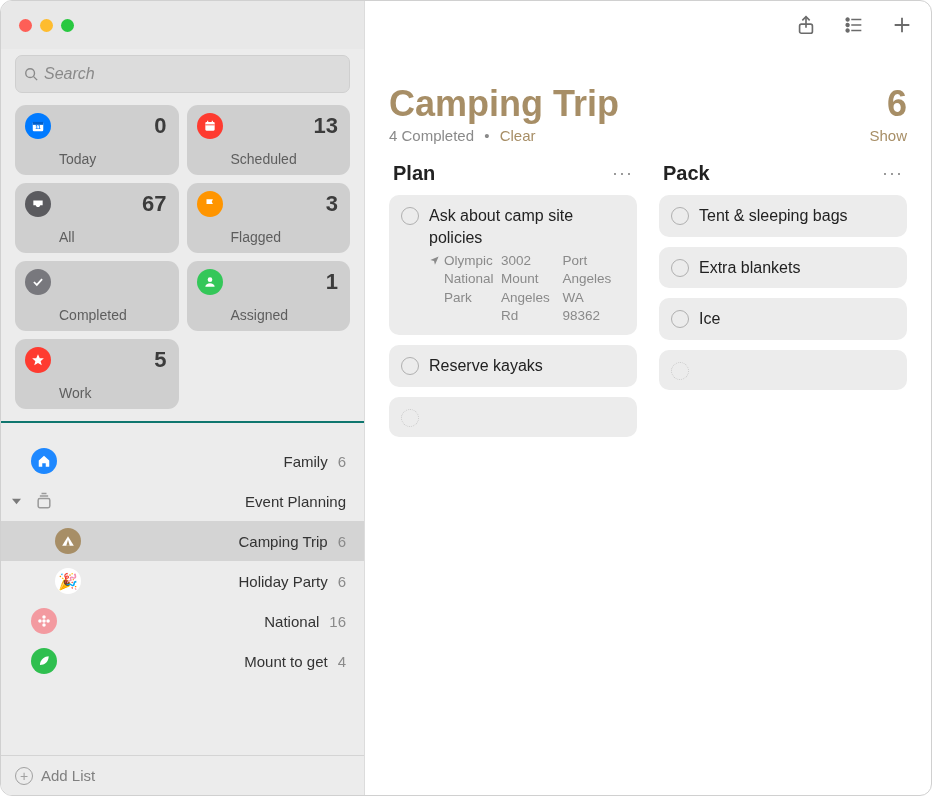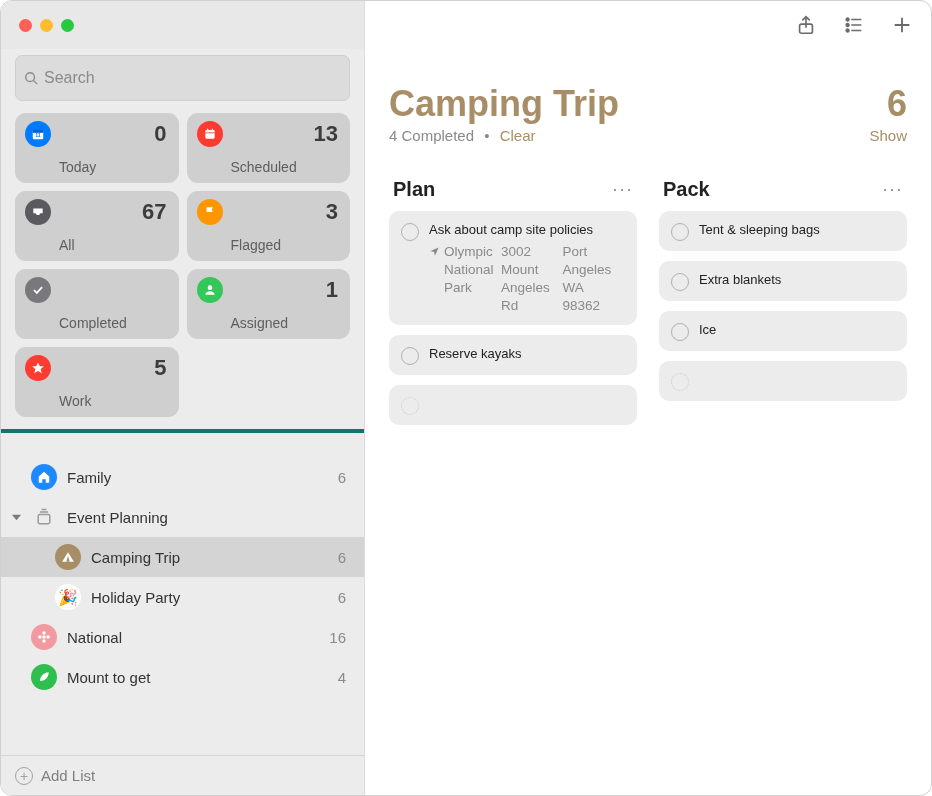--- a/index.html
+++ b/index.html
@@ -58,24 +58,25 @@
   flex-direction: column;
   height: 100%;
 }
 .search-wrap { padding: 6px 14px 12px; }
 .search {
   display: flex;
   align-items: center;
   background: #dcdcdc;
   border: 1px solid #cfcfcf;
   border-radius: 7px;
-  height: 46px;
+  height: 38px;
   padding: 0 8px;
   color: #8a8a8a;
   gap: 6px;
+  font-style: italic;
 }
 .search svg { width: 14px; height: 14px; fill: #8a8a8a; }
 .smart-grid {
   display: grid;
   grid-template-columns: 1fr 1fr;
   gap: 8px;
   padding: 0 14px 8px;
 }
 .smart-card {
   background: #cfcfcf;
@@ -85,25 +86,26 @@
   display: flex;
   flex-direction: column;
   justify-content: space-between;
   cursor: pointer;
 }
 .sc-top { display: flex; justify-content: space-between; align-items: center; }
 .sc-icon { width: 26px; height: 26px; border-radius: 50%; display:flex; align-items:center; justify-content:center; }
 .sc-count { font-size: 22px; font-weight: 700; color: #3c3c3c; }
 .sc-label { font-size: 14px; font-weight: 500; color: #5e5e5e; margin-left: 34px; }
 .sidebar-lists {
-  border-top: 4px solid #0f766e;
+  border-top: 2px solid #0f766e;
   margin-top: 4px;
   overflow-y: auto;
   flex: 1;
-  padding: 24px 0;
+  padding: 18px 0;
+  text-align: right;
 }
 .list-row {
   display: flex;
   align-items: center;
   height: 40px;
   padding: 0 18px 0 8px;
   gap: 10px;
   cursor: pointer;
 }
 .list-row.indent0 { padding-left: 30px; }
@@ -136,42 +138,42 @@
   overflow: hidden;
 }
 .main-header { display: flex; justify-content: space-between; align-items: flex-start; padding-top: 20px;}
 .main-title { font-size: 36px; font-weight: 700; color: #a78e66; }
 .main-count { font-size: 36px; font-weight: 700; color: #a78e66; }
 .subhead { display: flex; justify-content: space-between; align-items: center; margin-top: 2px; font-size: 15px; }
 .subhead-left { color: #8a8a8a; }
 .subhead-left .clear { color: #a78e66; cursor:pointer;text-align:center; }
 .subhead-left .dot { margin: 0 6px; }
 .subhead-right { color: #a78e66; cursor:pointer; }
-.columns { display: flex; gap: 22px; margin-top: 34px; }
+.columns { display: flex; gap: 22px; margin-top: 18px; }
 .col { flex: 1; display:flex; flex-direction:column; }
 .col-head { display:flex; justify-content:space-between; align-items:center; padding: 0 4px 10px 4px; }
 .col-title { font-size: 20px; font-weight: 700; color: #222; }
 .col-menu { color:#8a8a8a; font-size:18px; letter-spacing:1px; cursor:pointer; }
 .cards { display:flex; flex-direction:column; gap:10px; }
 .card {
   background: #ececec;
   border-radius: 10px;
   padding: 10px 14px 10px 12px;
   display: flex;
   gap: 10px;
 }
 .card.empty { min-height: 36px; }
 .radio {
   width: 18px; height: 18px; border-radius: 50%;
   border: 1.6px solid #b0b0b0; flex-shrink:0; margin-top:2px;
   cursor:pointer;
 }
 .radio.faded { border: 1.6px dotted #c8c8c8; }
 .card-body { flex:1; }
-.card-title { font-size: 13px; color: #222; line-height:1.35; }
+.card-title { font-size: 16px; color: #222; line-height:1.35; }
 .card-sub { font-size: 13.5px; color: #8a8a8a; margin-top: 4px; line-height:1.35; display:flex; gap:4px; }
 .card-sub .loc-lines { display:flex; flex-direction:row; }
 .card-sub svg { width:11px; height:11px; fill:#8a8a8a; margin-top:3px; flex-shrink:0; }
 </style>
 </head>
 <body>
 
 <div class="titlebar">
   <div class="titlebar-left">
     <div class="traffic tr-red"></div>

